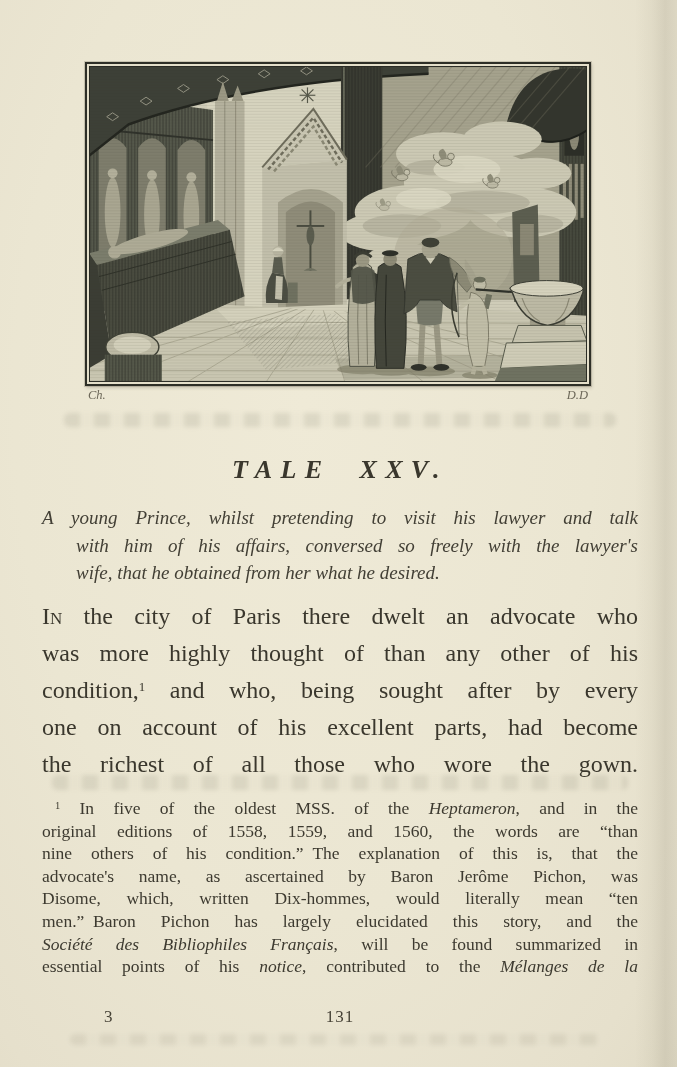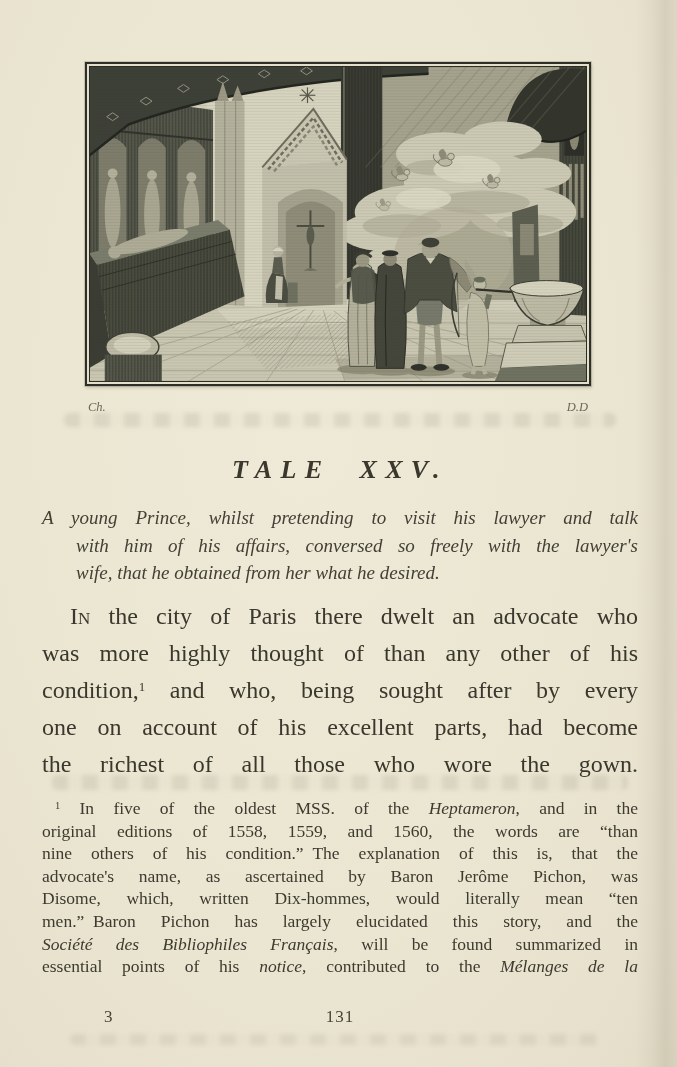--- a/index.html
+++ b/index.html
@@ -32,40 +32,40 @@
   .plate-frame{
     box-sizing:border-box;width:506px;height:324px;
     border:2px solid #2e2f27;
     background:#e4dfca;
     padding:2px;
     box-shadow:0 0 0 1px rgba(105,100,82,0.25), 1px 2px 3px rgba(90,85,70,0.25);
   }
   .plate-frame svg{display:block;width:498px;height:316px;}
   .sig-row{
     display:flex;justify-content:space-between;
-    margin-top:14px;padding:0 3px;
+    margin-top:2px;padding:0 3px;
     font-style:italic;font-size:12.5px;color:#6c6758;
   }
 
   
   .title{
     position:absolute;top:455px;left:42px;width:596px;
     text-align:center;font-style:italic;
     font-size:26px;letter-spacing:0.32em;word-spacing:0.55em;
     color:#3a372d;
     font-weight:bold;
   }
   .argument{position:absolute;top:504px;left:42px;width:596px;font-style:italic;font-size:19px;color:#423f35;}
   .argument .ln{line-height:27.5px;text-align:justify;text-align-last:justify;}
   .argument .ln.indent{padding-left:34px;box-sizing:border-box;}
   .argument .ln.last{text-align-last:left;}
 
   .bodytext{position:absolute;top:598px;left:42px;width:596px;font-size:24px;color:#3a372d;}
   .bodytext .ln{line-height:37px;text-align:justify;text-align-last:justify;}
-  .sc{font-variant:small-caps;margin-left:28px;}
+  .sc{font-variant:small-caps;}
   .noteref{font-size:13px;vertical-align:7px;line-height:0;}
 
   .footnote{position:absolute;top:797px;left:42px;width:596px;font-size:17.5px;color:#3d3a30;}
   .footnote .ln{line-height:22.6px;text-align:justify;text-align-last:justify;}
   .footnote .ln.first{text-indent:13px;}
   .footnote .ln.last{text-align-last:left;}
   .footnote .it{font-style:italic;}
   .footnote .noteref{font-size:10.5px;vertical-align:5px;}
 
   .pagefoot{position:absolute;top:1007px;left:42px;width:596px;height:24px;font-size:17px;color:#474337;}

